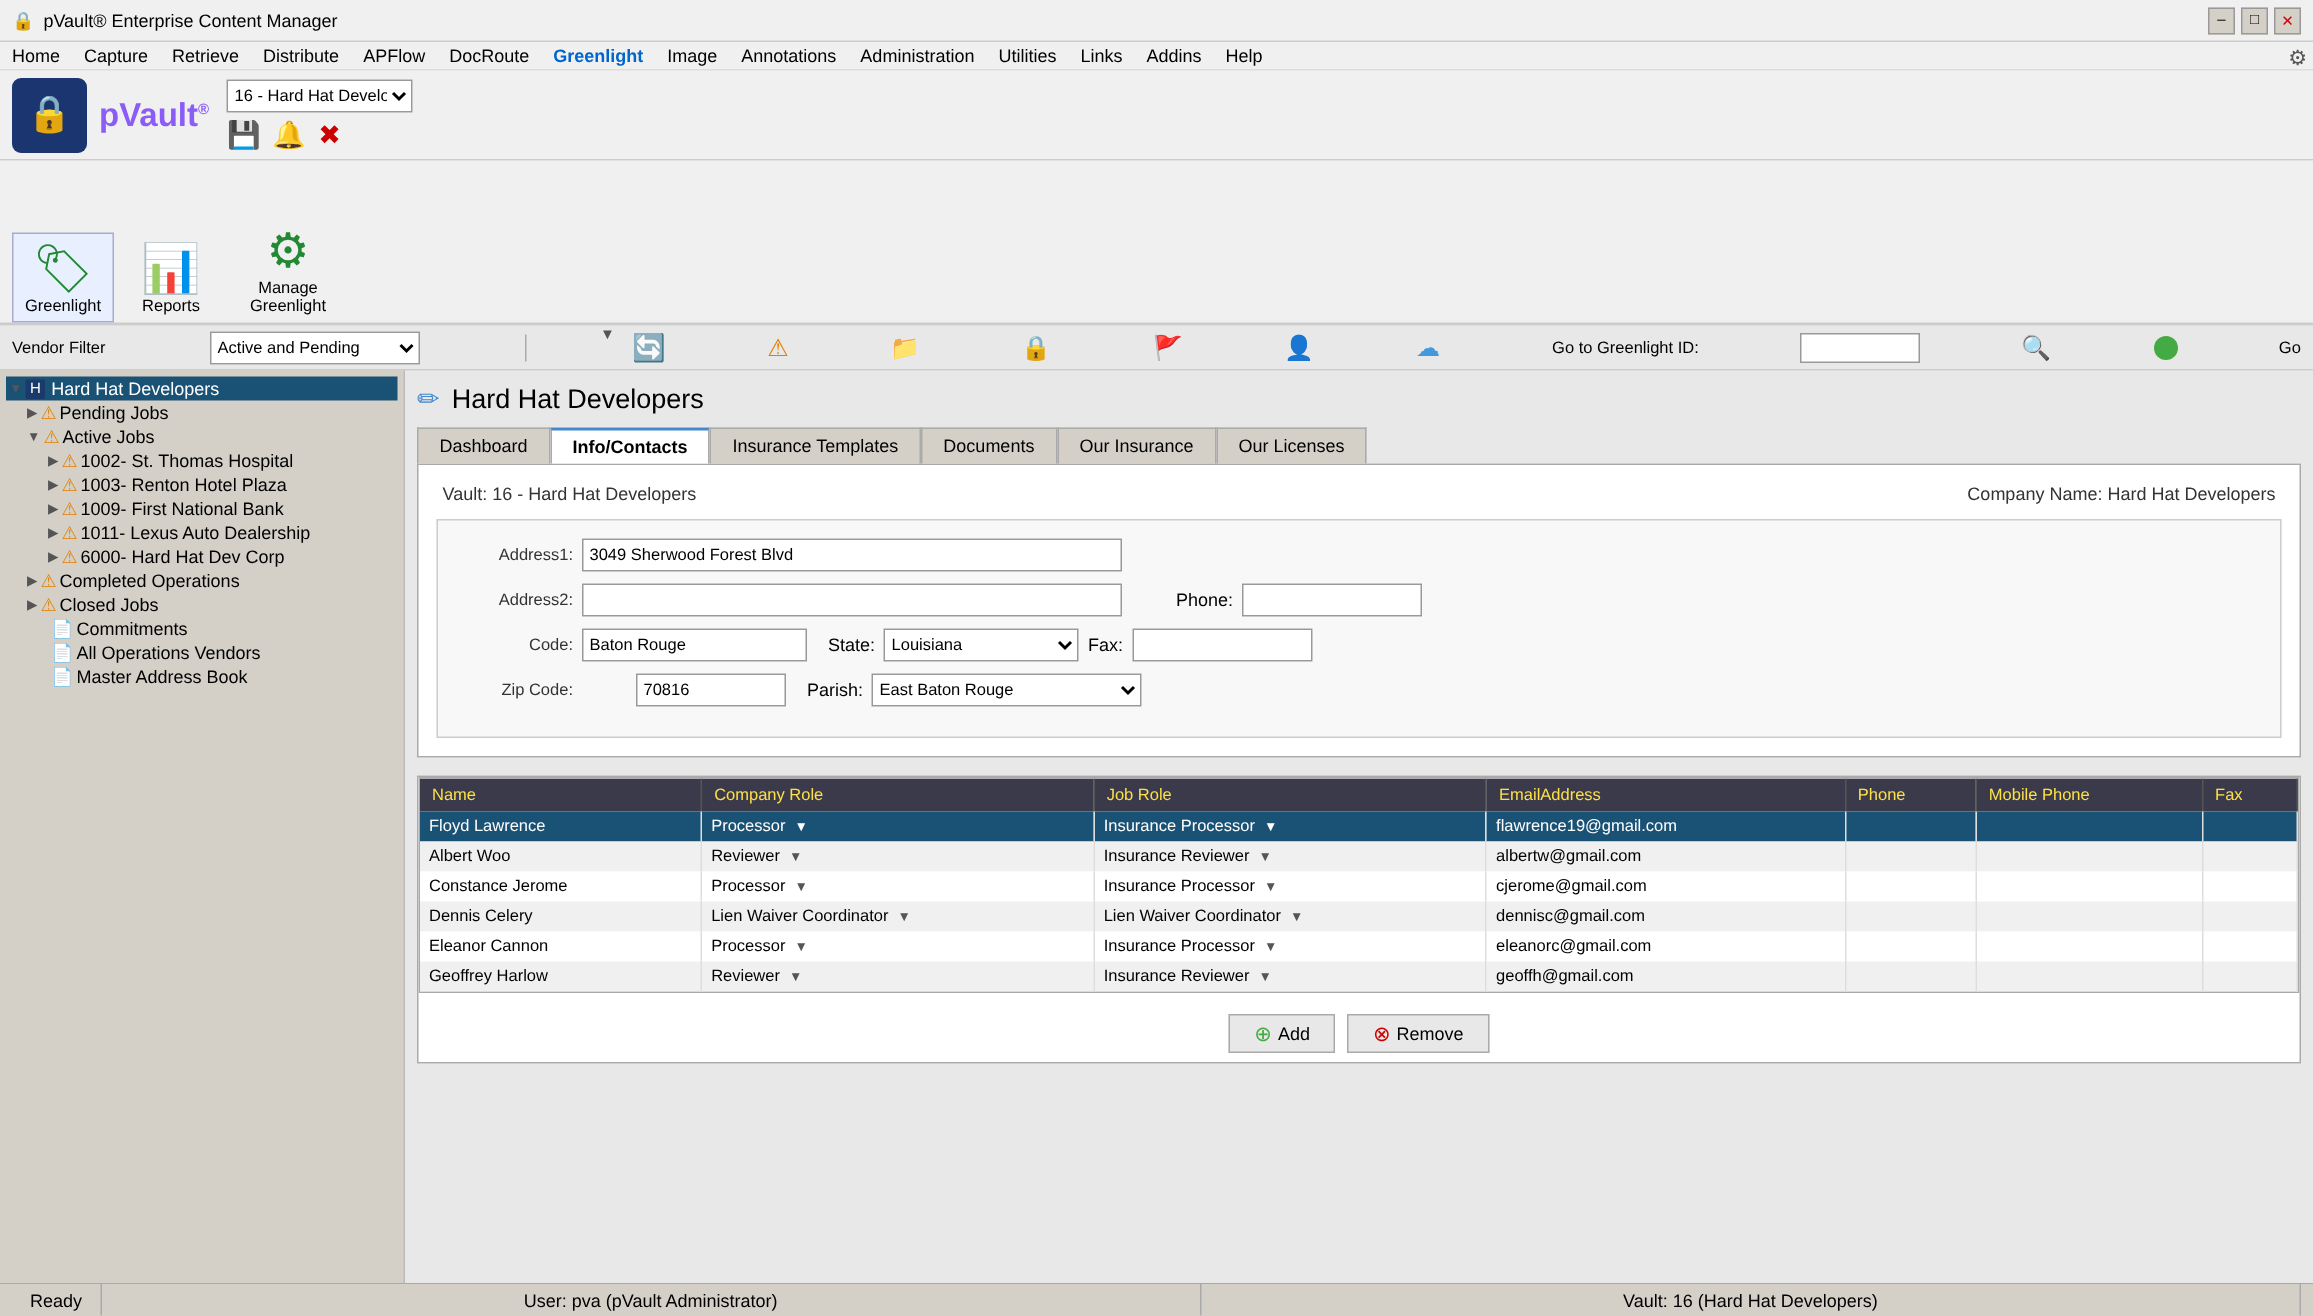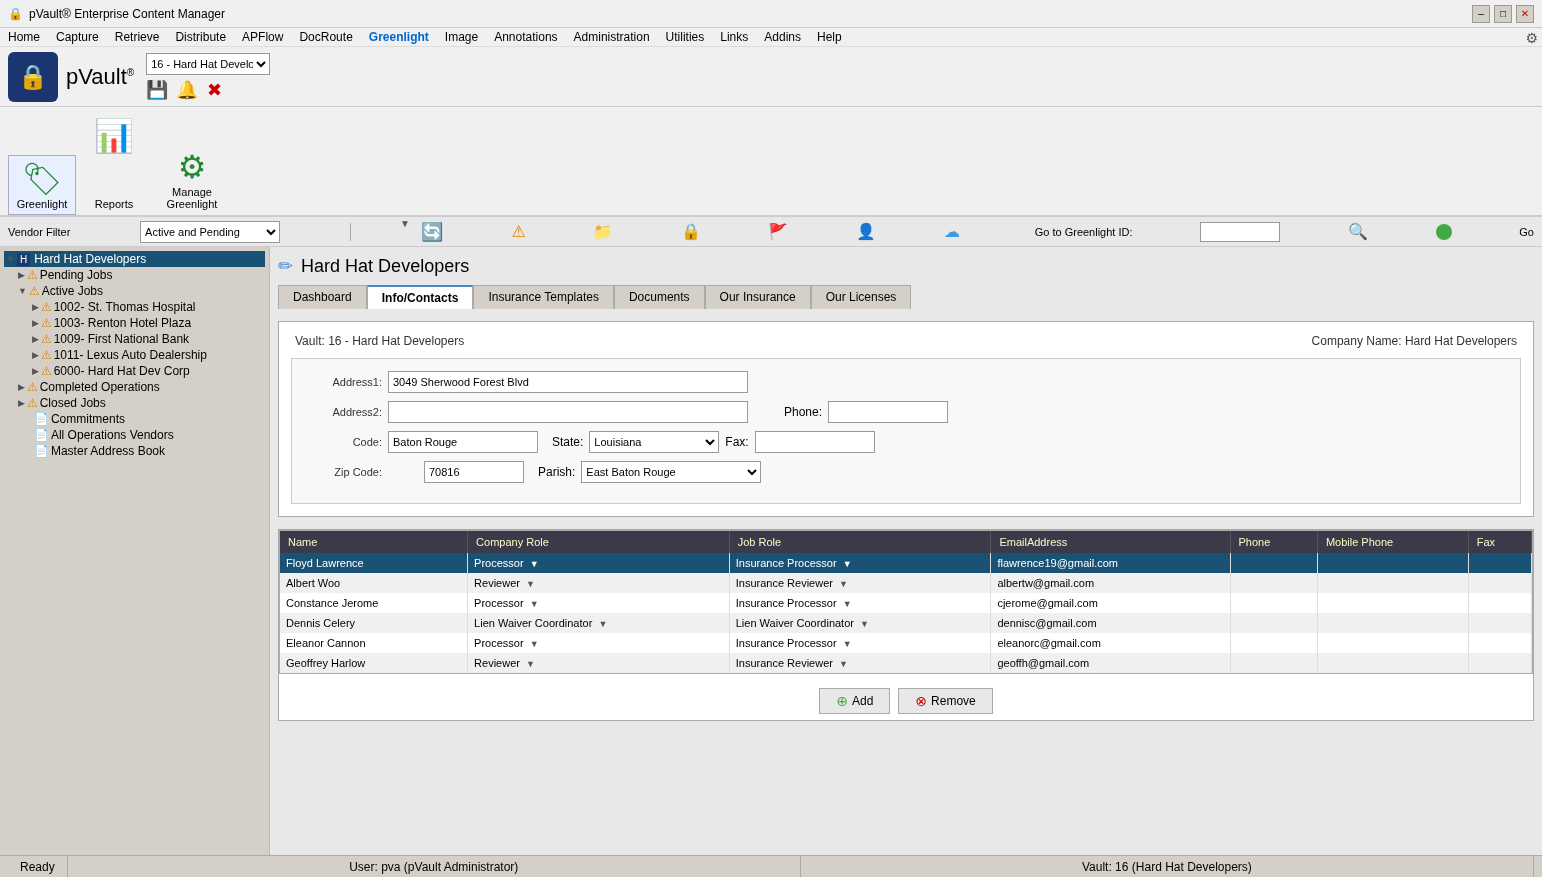--- a/index.html
+++ b/index.html
@@ -110,21 +110,21 @@
       gap: 8px;
       margin-bottom: 8px;
     }
     .page-title-icon { font-size: 18px; color: #4488cc; cursor: pointer; }
     .page-title-text { font-size: 18px; font-weight: normal; color: #000; }
 
     
     .tabs {
       display: flex;
       gap: 0;
-      margin-bottom: 12px;
+      margin-bottom: 0;
     }
     .tab {
       padding: 4px 14px;
       border: 1px solid #aaa;
       background: #d4d0c8;
       cursor: pointer;
       font-size: 12px;
       border-bottom: none;
     }
     .tab.active {
@@ -165,21 +165,21 @@
       border: 1px solid #aaa;
       margin-bottom: 8px;
       overflow-x: auto;
     }
     .contacts-table {
       width: 100%;
       border-collapse: collapse;
     }
     .contacts-table thead tr {
       background: #3a3a4a;
-      color: #fef9c3;
+      color: #fde047;
     }
     .contacts-table thead th {
       padding: 5px 8px;
       text-align: left;
       font-size: 11px;
       font-weight: normal;
       border-right: 1px solid #555;
       white-space: nowrap;
     }
     .contacts-table tbody tr:nth-child(even) { background: #f0f0f0; }
@@ -270,21 +270,21 @@
       width: 50px;
       height: 50px;
       display: flex;
       align-items: center;
       justify-content: center;
       border-radius: 6px;
       margin-right: 8px;
       flex-shrink: 0;
     }
     .pvault-box .lock-sym { color: white; font-size: 24px; }
-    .pvault-text { font-size: 22px; font-weight: normal; color: #000000; }
+    .pvault-text { font-size: 22px; font-weight: bold; color: #8b5cf6; }
     .pvault-text sup { font-size: 10px; }
 
     .header-right-controls {
       display: flex;
       flex-direction: column;
       flex: 1;
       margin-left: 12px;
     }
     .vault-row {
       display: flex;
@@ -354,21 +354,21 @@
 <div style="background:#f0f0f0; border-bottom: 2px solid #ccc; display:flex; align-items:flex-end; padding: 4px 8px 0 8px; height: 110px;">
   <div style="display:flex; align-items:flex-end; gap:4px;">
 
     <div class="ribbon-btn" style="border:1px solid #aac; background:#e8f0ff; width:68px; padding-bottom:4px;">
       <span style="font-size:32px; color:#228833;">🏷</span>
       <span style="font-size:11px;">Greenlight</span>
     </div>
 
     <div class="ribbon-btn" style="width:68px; padding-bottom:4px;">
       <span style="font-size:32px; color:#cc8800;">📊</span>
-      <span style="font-size:11px;margin-top:43px;">Reports</span>
+      <span style="font-size:11px;">Reports</span>
     </div>
 
     <div class="ribbon-btn" style="width:80px; padding-bottom:4px;">
       <span style="font-size:32px; color:#228833;">⚙</span>
       <span style="font-size:11px; text-align:center;">Manage Greenlight</span>
     </div>
   </div>
   <div style="position:absolute; left:400px; top: 218px; font-size:10px; color:#555;">▼</div>
 </div>
 

